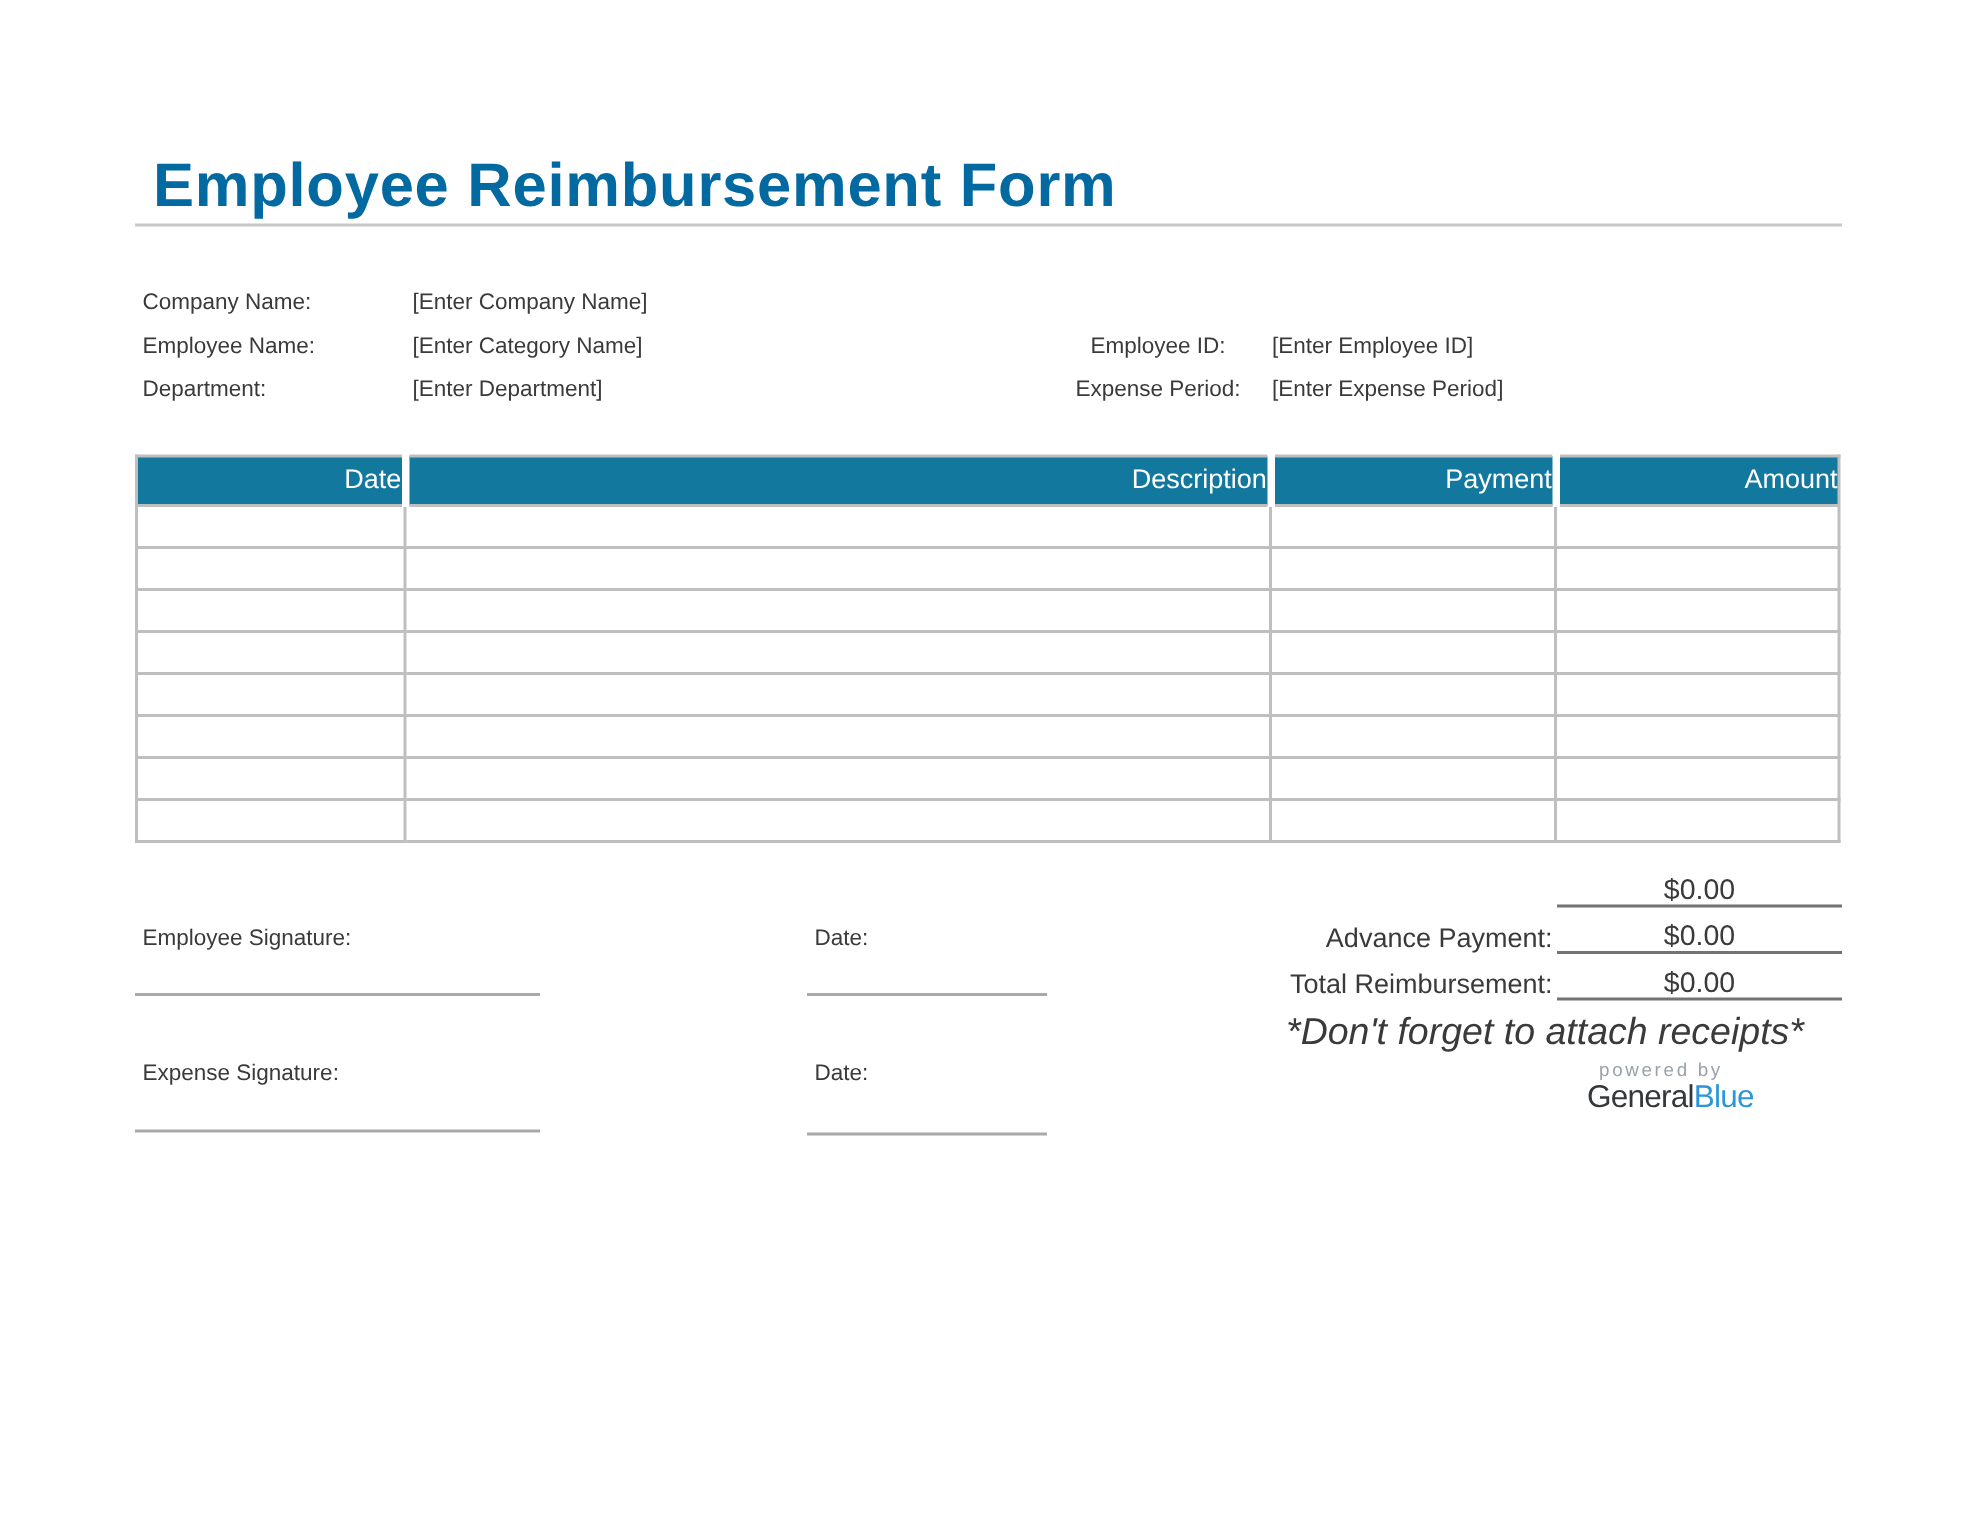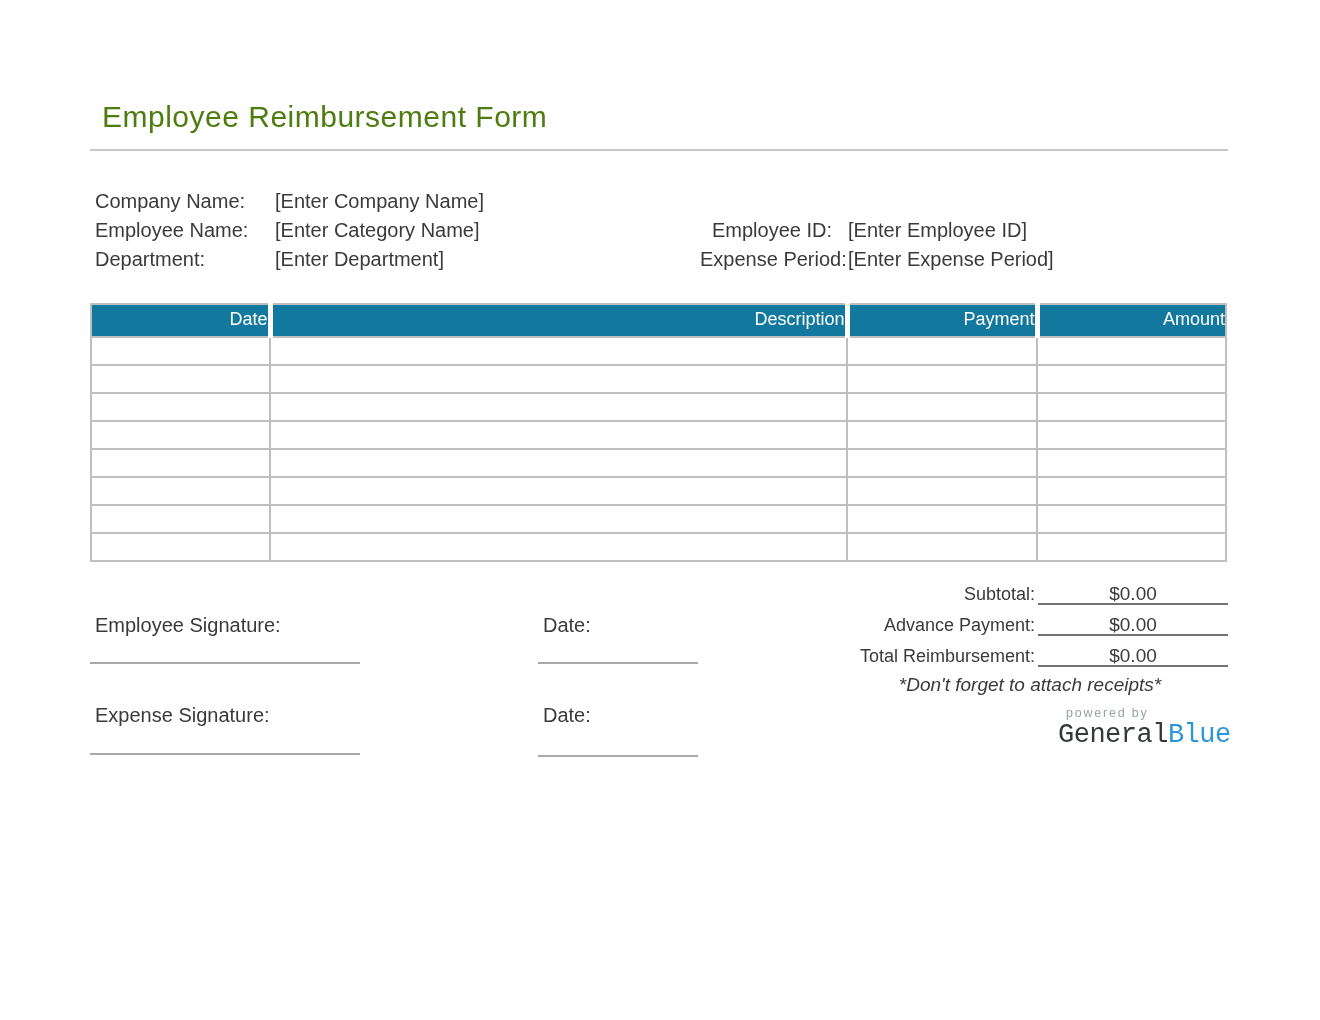--- a/index.html
+++ b/index.html
@@ -8,30 +8,30 @@
     font-family: "Liberation Sans", "DejaVu Sans", sans-serif;
     color: #3a3a3a;
     width: 1320px; height: 1020px;
     position: relative;
     overflow: hidden;
   }
   .page { position: absolute; inset: 0; background: #ffffff; }
 
   .title {
     position: absolute; left: 102px; top: 100px;
-    font-size: 30px; font-weight: 400; letter-spacing: 0.5px;
-    color: #4d7c0f; white-space: nowrap;
+    font-size: 41px; font-weight: 700; letter-spacing: 0.5px;
+    color: #0369a1; white-space: nowrap;
   }
   .title-rule {
     position: absolute; left: 90px; top: 149px;
     width: 1138px; height: 2px; background: #c8c8c8;
   }
 
   .lbl, .val {
-    position: absolute; font-size: 20px; line-height: 19px;
+    position: absolute; font-size: 15px; line-height: 19px;
     white-space: nowrap; color: #3a3a3a;
   }
   .r-lbl { width: 144px; text-align: center; left: 700px; }
 
   
   .exp-table {
     position: absolute; left: 90px; top: 303px;
     border-collapse: collapse; table-layout: fixed;
     width: 1137px;
     border: 2px solid #bfbfbf;
@@ -54,36 +54,36 @@
     font-size: 18px; line-height: 19px; text-align: right;
     color: #3a3a3a; white-space: nowrap;
   }
   .tot-val {
     position: absolute; left: 1038px; width: 190px; height: 21px;
     font-size: 19px; line-height: 19px; text-align: center;
     color: #3a3a3a; border-bottom: 2px solid #737373;
   }
   .note {
     position: absolute; left: 850px; width: 360px; top: 674px;
-    font-size: 19px; font-style: italic; text-align: center;
+    font-size: 25px; font-style: italic; text-align: center;
     color: #3a3a3a; white-space: nowrap;
   }
 
   
   .sig-line { position: absolute; height: 2px; background: #a9a9a9; }
 
   
   .powered-by {
     position: absolute; left: 1066px; top: 706px;
     font-size: 12.5px; letter-spacing: 1.8px; color: #98a2a9;
     white-space: nowrap;
   }
   .brand {
     position: absolute; left: 1058px; top: 720px;
-    font-size: 27px; letter-spacing: -0.5px; white-space: nowrap; font-family: Liberation Mono, monospace;
+    font-size: 21px; letter-spacing: -0.5px; white-space: nowrap;
   }
   .brand .general { color: #34383b; }
   .brand .blue { color: #2e96d8; }
 </style>
 </head>
 <body>
 
 <div class="page">
 
   <div class="title">Employee Reimbursement Form</div>
@@ -164,21 +164,20 @@
         </tr>
         <tr>
           <td></td>
           <td></td>
           <td></td>
           <td></td>
         </tr>
       </tbody>
   </table>
 
-  <div class="tot-lbl" style="top:585px;">Subtotal:</div>
   <div class="tot-val" style="top:584px;">$0.00</div>
 
   <div class="tot-lbl" style="top:616px;">Advance Payment:</div>
   <div class="tot-val" style="top:615px;">$0.00</div>
 
   <div class="tot-lbl" style="top:647px;">Total Reimbursement:</div>
   <div class="tot-val" style="top:646px;">$0.00</div>
 
   <div class="note">*Don't forget to attach receipts*</div>
 

